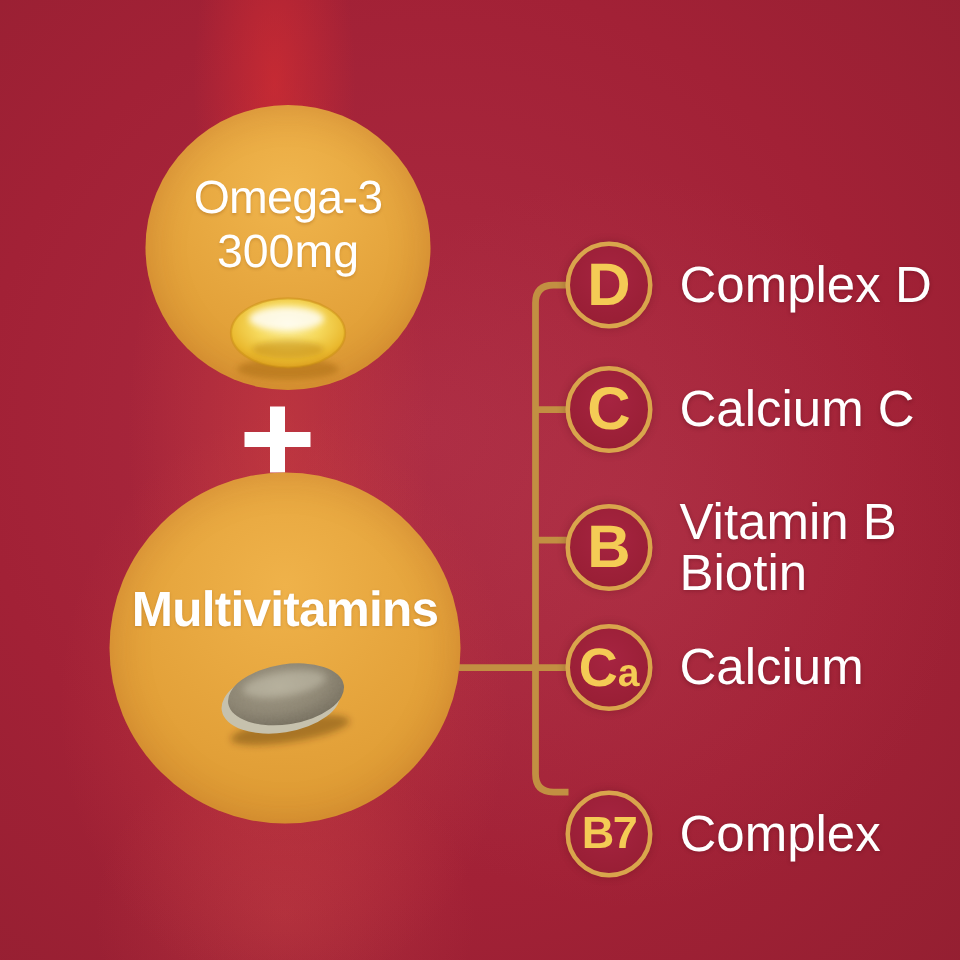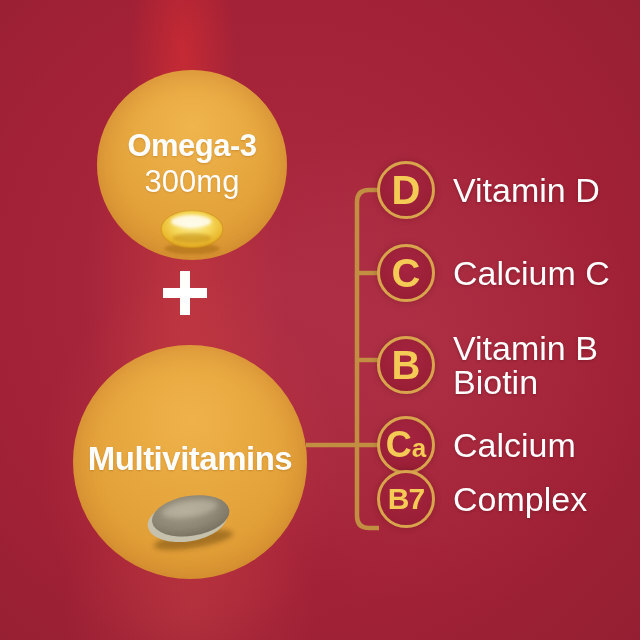--- a/index.html
+++ b/index.html
@@ -23,47 +23,46 @@
   .circle{
     position:absolute;border-radius:50%;
     display:flex;flex-direction:column;align-items:center;
     box-shadow:0 0 28px rgba(120,20,20,.18) inset;
   }
   .circle.omega{
     left:97px; top:70px; width:190px; height:190px;
     background:radial-gradient(circle at 50% 30%, #F0B54D 0%, #E4A33B 55%, #D9952E 100%);
   }
   .circle.multi{
-    left:73px; top:345px; width:234px; height:234px;
+    left:73px; top:315px; width:234px; height:234px;
     background:radial-gradient(circle at 50% 32%, #EFB24A 0%, #E3A139 58%, #D8942D 100%);
-    justify-content:center;
   }
   .omega-name{
-    margin-top:58px; color:#fff; font-weight:bold; font-size:31px;
+    margin-top:44px; color:#fff; font-weight:normal; font-size:31px;
     letter-spacing:-.5px; text-shadow:0 1px 2px rgba(120,60,0,.25);
   }
   .omega-dose{
     margin-top:0; color:#fff; font-size:31px; font-weight:400;
     text-shadow:0 1px 2px rgba(120,60,0,.2);
   }
   .multi-name{
     margin-top:72px; color:#fff; font-weight:bold; font-size:33px;
     letter-spacing:-.5px; text-shadow:0 1px 2px rgba(120,60,0,.25);
   }
   .pill-svg{display:block;}
 
   
   .plus{position:absolute; left:163px; top:271px; width:44px; height:44px;}
   .plus .bar-h{position:absolute; left:0; top:17px; width:44px; height:10px; background:#fff;}
   .plus .bar-v{position:absolute; left:17px; top:0; width:10px; height:44px; background:#fff;}
 
   
   .nrow{position:absolute; left:377px; display:flex; align-items:center;}
   .nrow.r0{top:161px;} .nrow.r1{top:244px;} .nrow.r2{top:331px;}
-  .nrow.r3{top:416px;} .nrow.r4{top:470px;}
+  .nrow.r3{top:416px;} .nrow.r4{top:527px;}
   .badge{
     flex:0 0 auto; width:52px; height:52px; border:3px solid #D9A54C; border-radius:50%;
     background:radial-gradient(circle at 50% 38%, #A62441 0%, #9A1F36 70%, #8F1C31 100%);
     display:flex; align-items:baseline; justify-content:center;
     color:#F4CB55; font-weight:600;
     box-shadow:0 0 6px rgba(60,5,15,.25);
   }
   .badge .bmain{line-height:52px;}
   .badge .bsub{line-height:52px;}
   .nrow.r0 .bmain,.nrow.r1 .bmain,.nrow.r2 .bmain{font-size:40px;}
@@ -144,21 +143,21 @@
         <ellipse cx="66" cy="31" rx="28" ry="8" fill="#CFCBB8" opacity=".45" filter="url(#tshadow)"></ellipse>
       </g>
     </svg>
   </div>
 
   <div class="nrow r0">
     <div class="badge">
       <span class="bmain">D</span>
         <span class="bsub"></span>
     </div>
-    <div class="nlabel">Vitamin D</div>
+    <div class="nlabel">Complex D</div>
   </div>
 
   <div class="nrow r1">
     <div class="badge">
       <span class="bmain">C</span>
         <span class="bsub"></span>
     </div>
     <div class="nlabel">Calcium C</div>
   </div>
 

